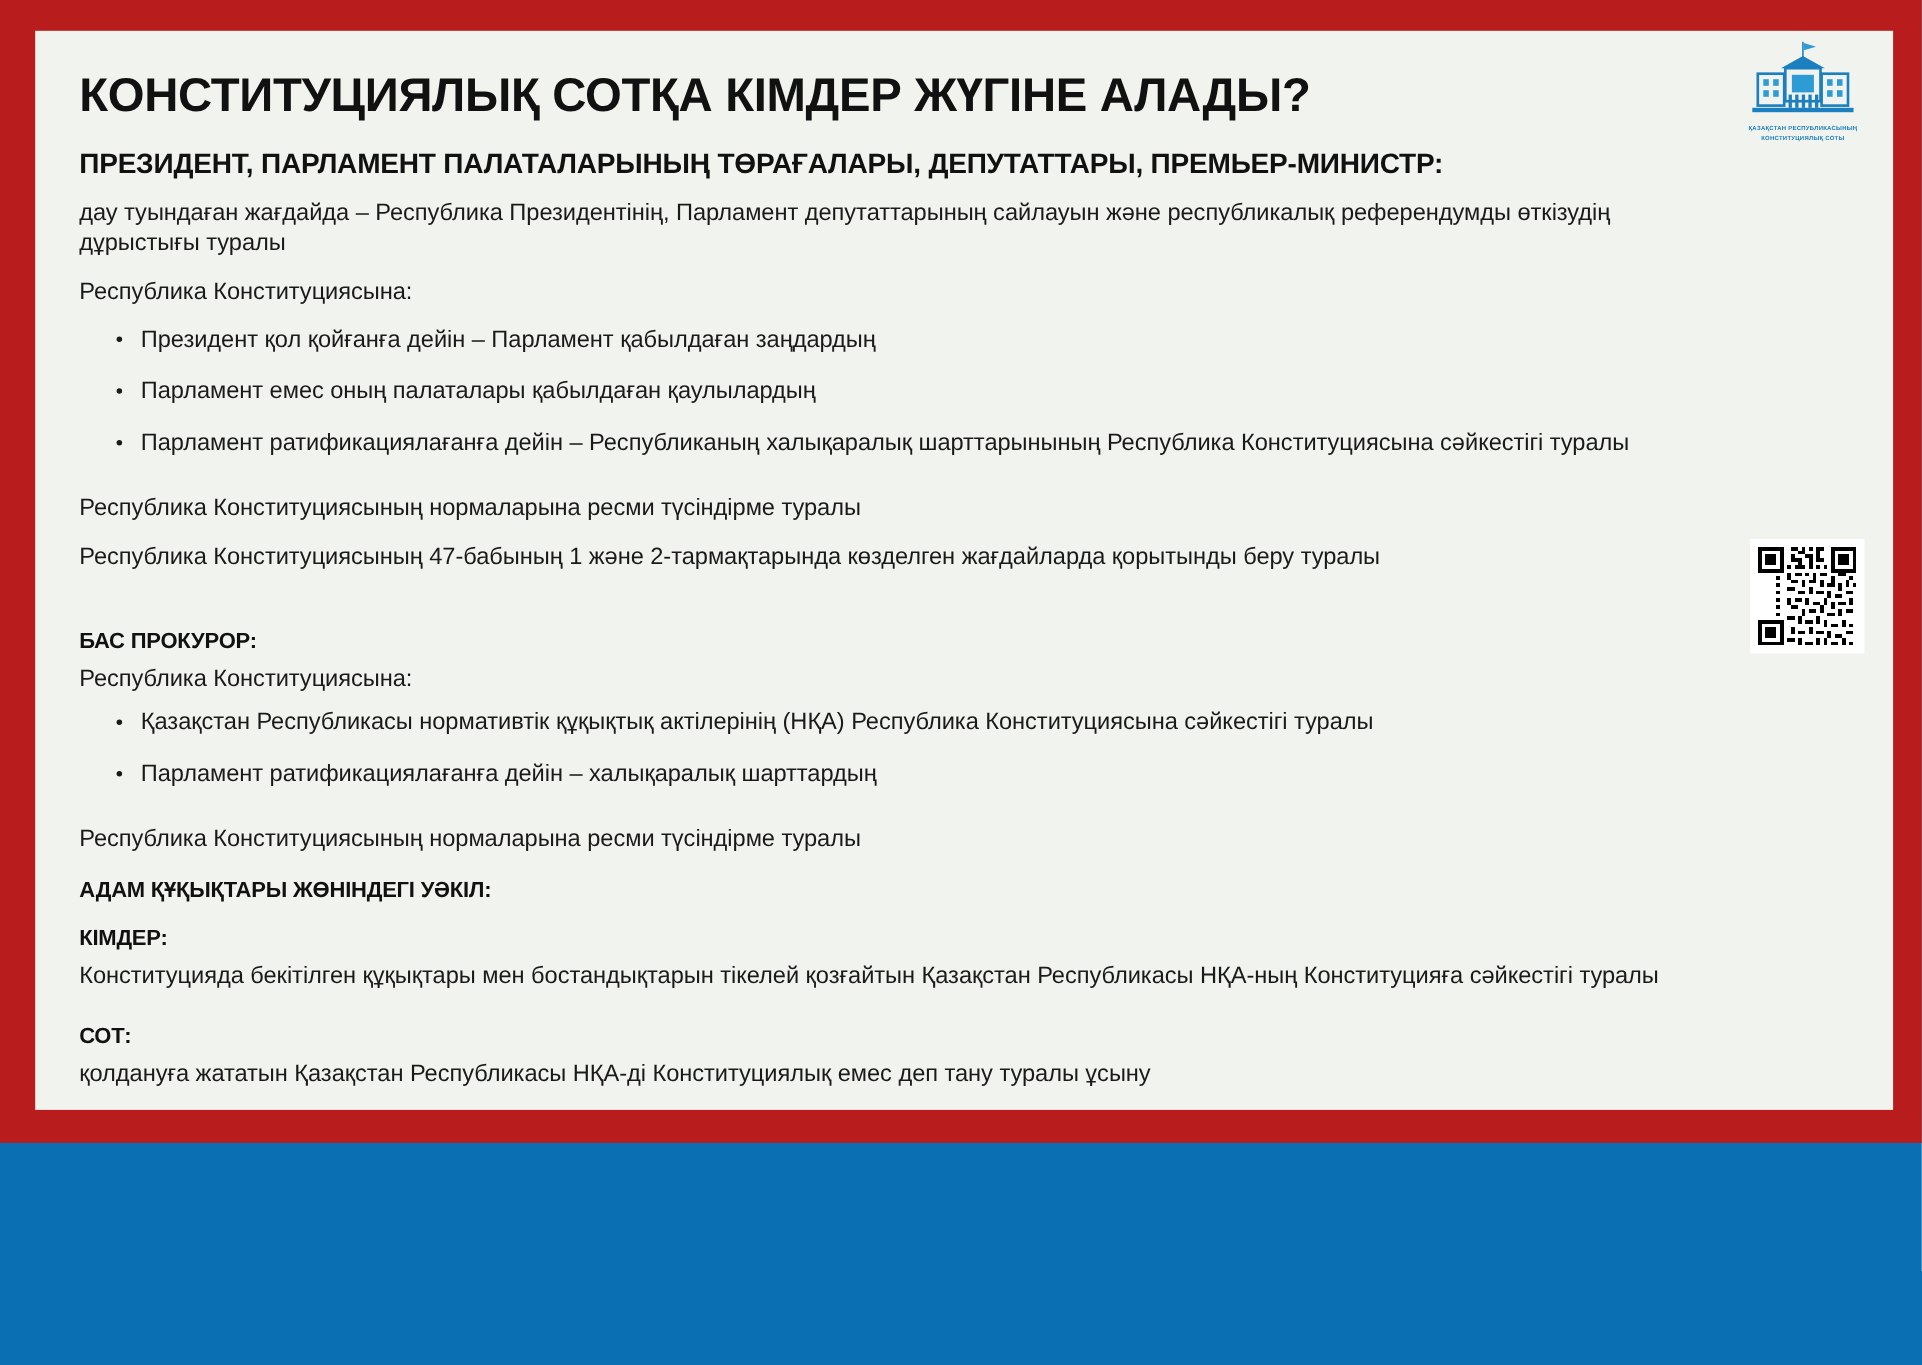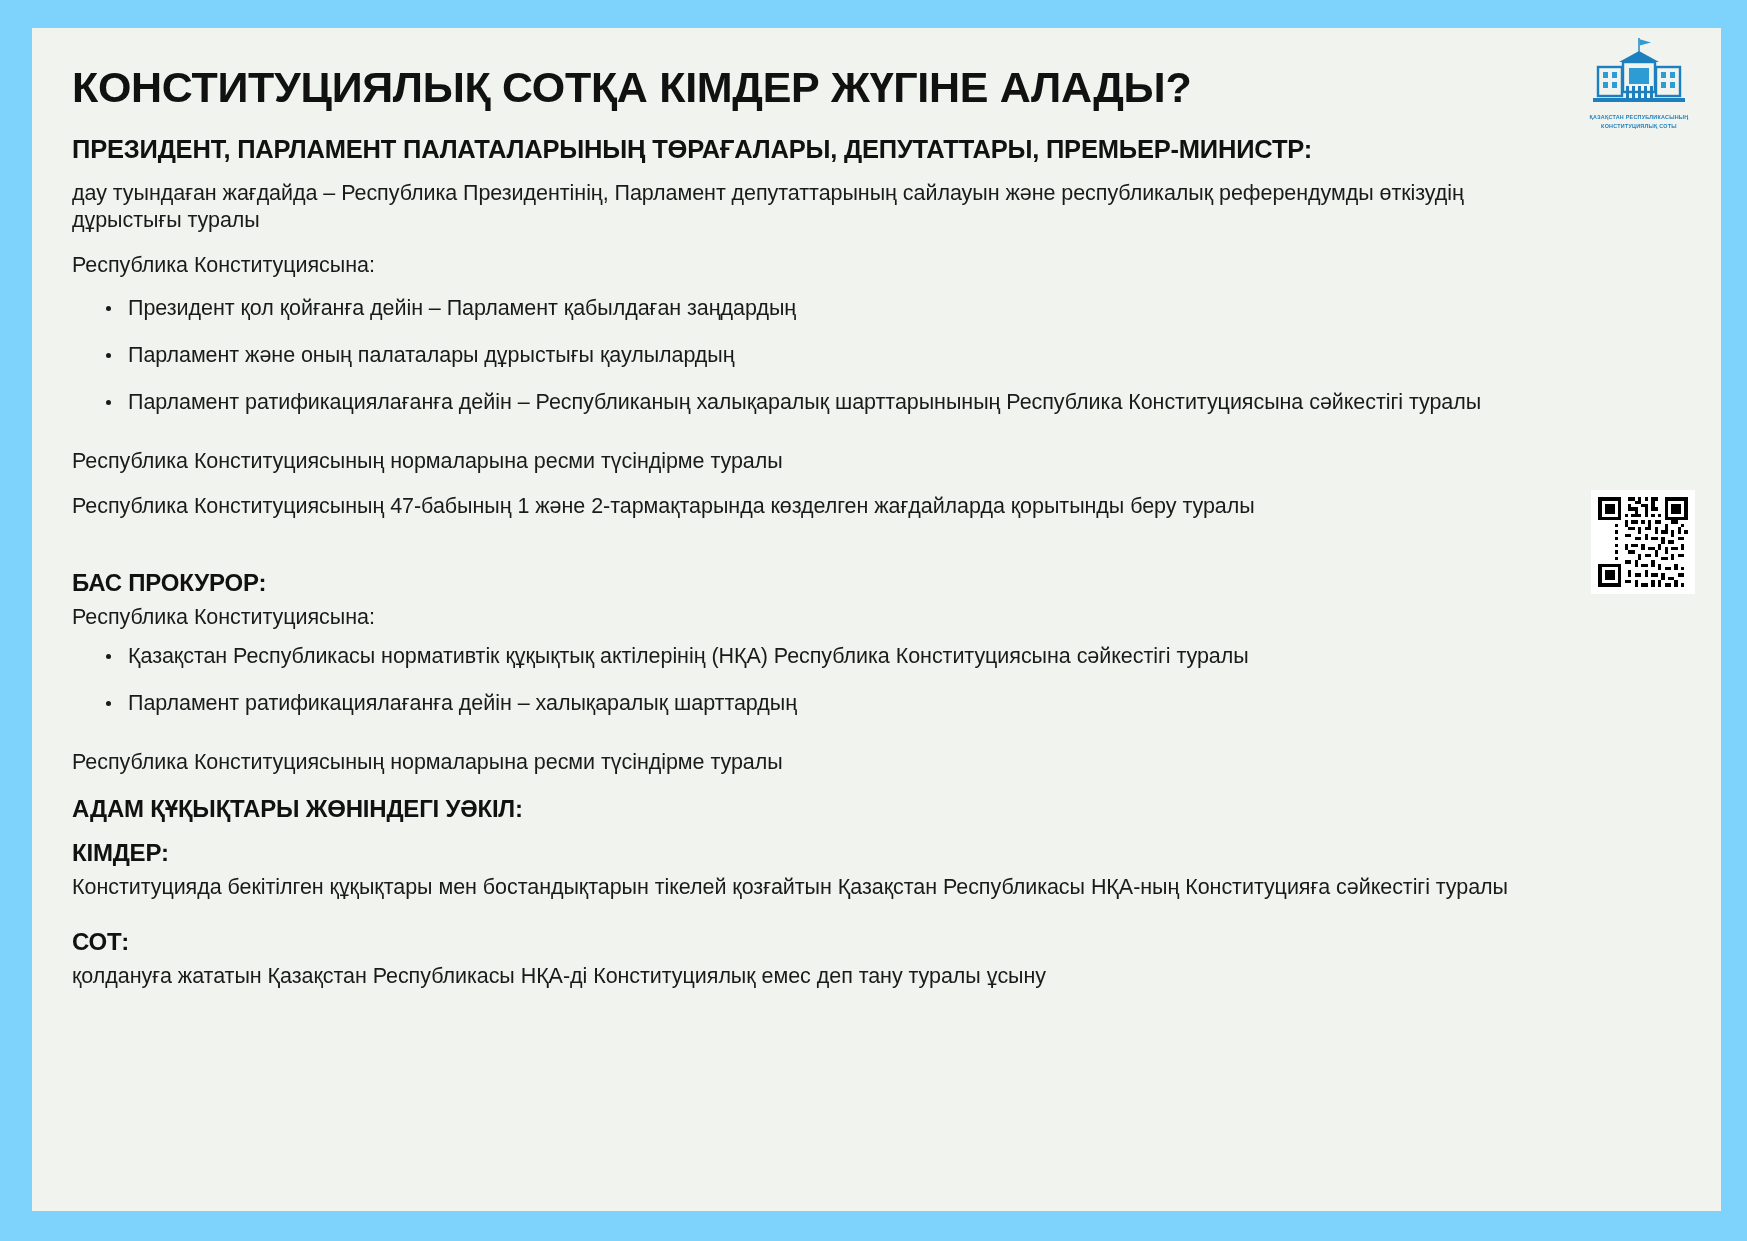--- a/index.html
+++ b/index.html
@@ -10,22 +10,22 @@
     width: 1747px;
     height: 1241px;
     background: #0B6FB4;
     font-family: "Liberation Sans", "DejaVu Sans", sans-serif;
     overflow: hidden;
   }
 
   .poster {
     position: relative;
     width: 1747px;
-    height: 1241px;
-    background: #7dd3fc;
+    height: 1039px;
+    background: #b91c1c;
     box-sizing: border-box;
     padding: 28px 26px 30px 32px;
   }
 
   .panel {
     position: relative;
     width: 100%;
     height: 100%;
     background: #F1F3EE;
     box-sizing: border-box;
@@ -80,21 +80,21 @@
     margin: 0 0 16px 0;
     font-size: 25.5px;
     line-height: 30px;
     font-weight: 700;
     color: #111111;
     text-underline-offset: 4px;
     text-decoration-thickness: 2.6px;
     letter-spacing: -0.2px;
   }
   h2.section-heading.sub {
-    font-size: 24px;
+    font-size: 20px;
     margin-bottom: 6px;
   }
 
   p.para {
     margin: 0 0 18px 0;
     font-size: 21.5px;
     line-height: 27px;
     color: #1A1A1A;
     letter-spacing: -0.05px;
   }
@@ -290,21 +290,21 @@
     </div>
 
     <h1 class="title">КОНСТИТУЦИЯЛЫҚ СОТҚА КІМДЕР ЖҮГІНЕ АЛАДЫ?</h1>
 
     <div class="block">
       <h2 class="section-heading">ПРЕЗИДЕНТ, ПАРЛАМЕНТ ПАЛАТАЛАРЫНЫҢ ТӨРАҒАЛАРЫ, ДЕПУТАТТАРЫ, ПРЕМЬЕР-МИНИСТР:</h2>
       <p class="para narrow">дау туындаған жағдайда – Республика Президентінің, Парламент депутаттарының сайлауын және республикалық референдумды өткізудің дұрыстығы туралы</p>
       <p class="para lead">Республика Конституциясына:</p>
       <ul class="bullets content-col">
         <li>Президент қол қойғанға дейін – Парламент қабылдаған заңдардың</li>
-        <li>Парламент және оның палаталары дұрыстығы қаулылардың</li>
+        <li>Парламент емес оның палаталары қабылдаған қаулылардың</li>
         <li>Парламент ратификациялағанға дейін – Республиканың халықаралық шарттарынының Республика Конституциясына сәйкестігі туралы</li>
       </ul>
       <div class="gap-md"></div>
       <p class="para">Республика Конституциясының нормаларына ресми түсіндірме туралы</p>
       <p class="para">Республика Конституциясының 47-бабының 1 және 2-тармақтарында көзделген жағдайларда қорытынды беру туралы</p>
     </div>
 
     <div class="gap-lg"></div>
 
     <div class="block">

